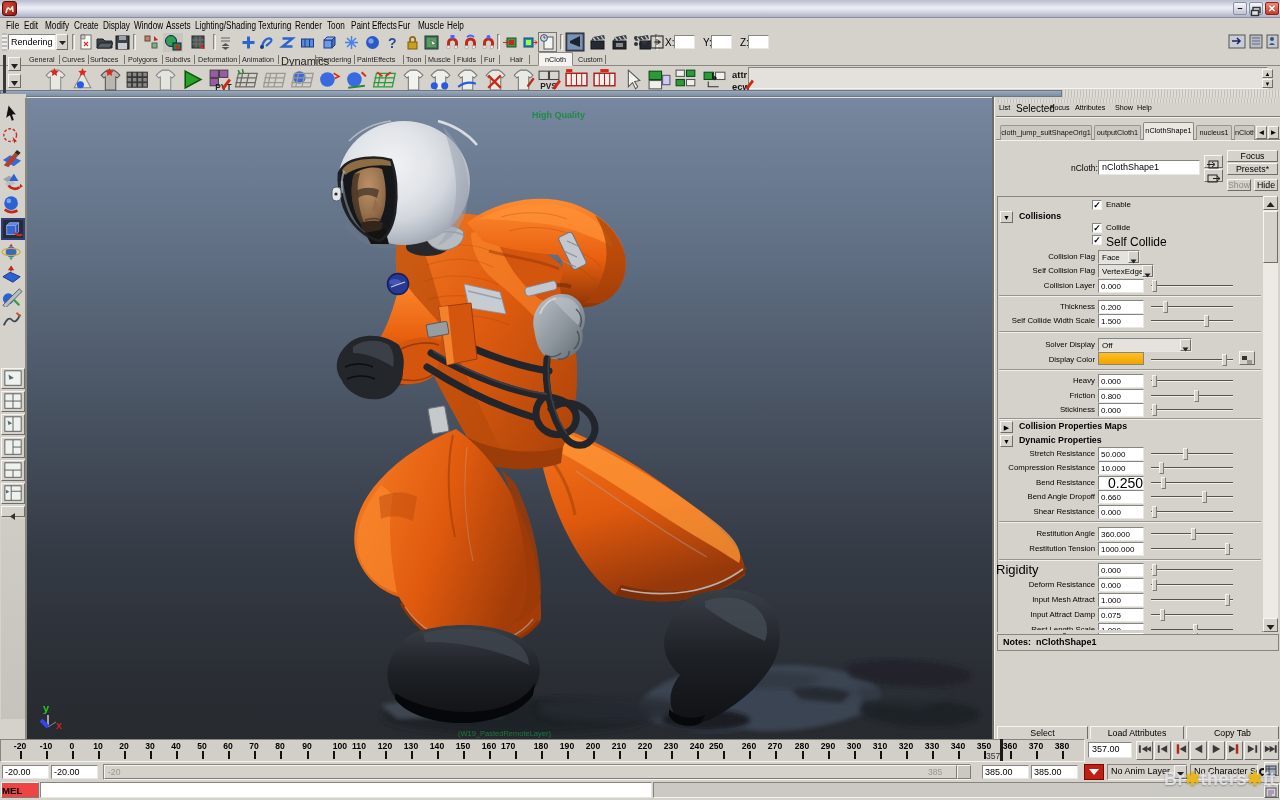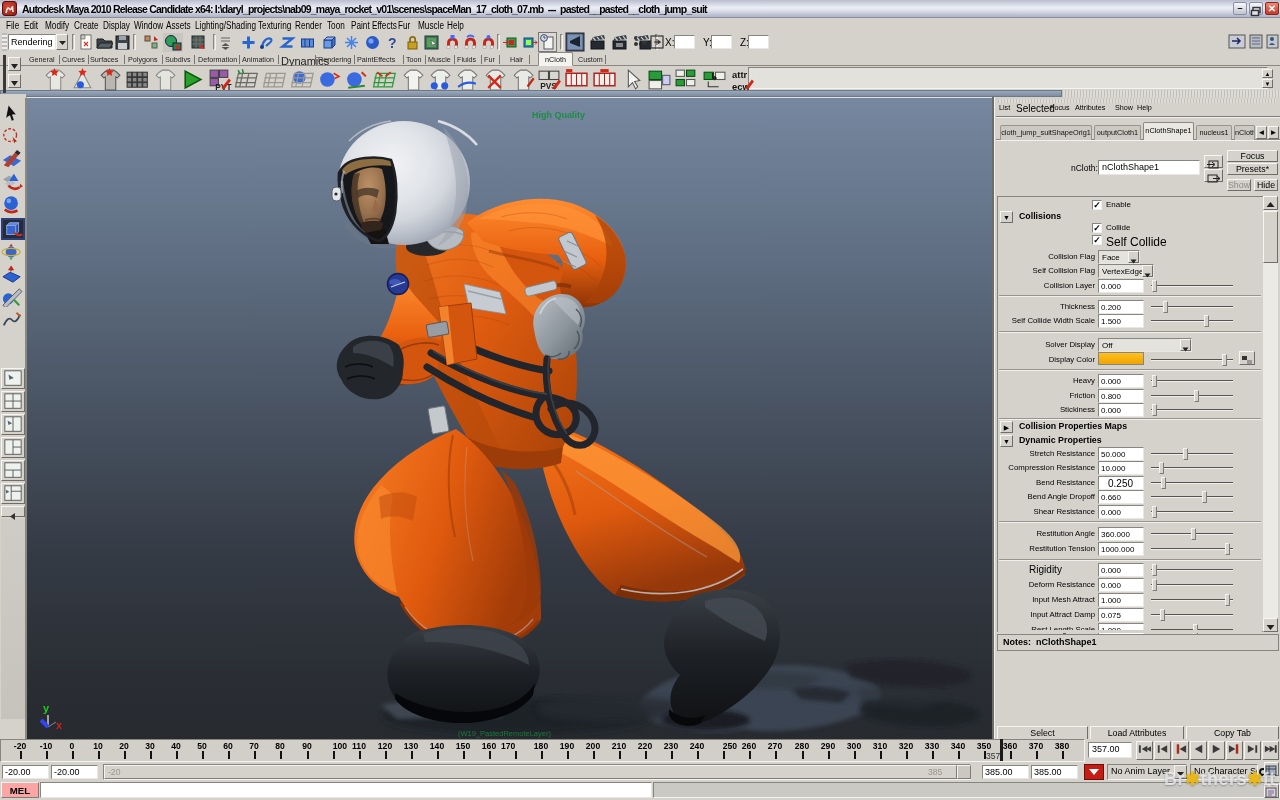--- a/index.html
+++ b/index.html
@@ -10,21 +10,20 @@
 .fld{border-top:1px solid #87857f;border-left:1px solid #87857f;border-right:1px solid #e8e7e3;border-bottom:1px solid #e8e7e3;background:#fff}
 .btn{border-top:1px solid #f6f5f2;border-left:1px solid #f6f5f2;border-right:1px solid #6f6d68;border-bottom:1px solid #6f6d68;background:#d5d2cb;text-align:center;color:#000}
 .ck{width:10px;height:10px;background:#fff;border-top:1px solid #87857f;border-left:1px solid #87857f;border-right:1px solid #eee;border-bottom:1px solid #eee;font:bold 9px "Liberation Sans";line-height:9px;text-align:center}
 .lbl{position:absolute;font-size:10px;color:#000;white-space:nowrap}
 </style></head><body>
 <div id="root">
     <div class="abs" style="left:0;top:0;width:1280px;height:18px;background:linear-gradient(#babdce 0%,#eceef6 45%,#dfe2ec 60%,#aeb2c6 100%);border-bottom:1px solid #8a8e9e">
 <div class="abs" style="left:2px;top:1px;width:15px;height:15px;background:radial-gradient(circle at 35% 35%,#d84a3a,#8a1a12);border:1px solid #5a0e0a;border-radius:3px"><svg width="13" height="13">
           <path d="M3 10 C4 5 5 4 6.5 6 C8 8 8 5 9.5 4 L10 9" fill="none" stroke="#f0e8e0" stroke-width="1.6"></path>
         </svg></div>
-<div class="abs" style="left:22px;top:3px;font:bold 10.5px 'Liberation Sans';color:#000;letter-spacing:-.8px">Autodesk Maya 2010 Release Candidate x64: I:\daryl_projects\nab09_maya_rocket_v01\scenes\spaceMan_17_cloth_07.mb &nbsp;---&nbsp; pasted__pasted__cloth_jump_suit</div>
 <div class="abs" style="left:1233px;top:2px;width:14px;height:13px;background:linear-gradient(#f8f8fc,#c2c4d2);border:1px solid #8890a4;border-radius:2px;font:bold 9px 'Liberation Sans';text-align:center;line-height:11px">–</div>
 <div class="abs" style="left:1249px;top:2px;width:14px;height:13px;background:linear-gradient(#f8f8fc,#c2c4d2);border:1px solid #8890a4;border-radius:2px"><svg width="12" height="11">
           <rect x="3" y="1.5" width="7" height="5" fill="none" stroke="#333" stroke-width="1.4"></rect>
           <rect x="1.5" y="4.5" width="7" height="5" fill="#dfe2ec" stroke="#333" stroke-width="1.4"></rect>
         </svg></div>
 <div class="abs" style="left:1265px;top:2px;width:14px;height:13px;background:linear-gradient(#f0897a,#c43a28);border:1px solid #8c2618;border-radius:2px;color:#fff;font:bold 10px 'Liberation Sans';text-align:center;line-height:12px">✕</div>
 </div>
     <div class="abs" style="left:0;top:18px;width:1280px;height:13px;background:#d5d2cb;font-size:10px;color:#000">
       <span class="abs" style="left:6px;top:2px;transform:scaleX(.82);transform-origin:0 50%">File</span>
       <span class="abs" style="left:24px;top:2px;transform:scaleX(.82);transform-origin:0 50%">Edit</span>
@@ -780,42 +779,42 @@
     <div class="lbl" style="left:1019px;top:435px;font-weight:bold;font-size:8.8px">Dynamic Properties</div>
     <div class="lbl" style="left:996px;top:449px;width:99px;text-align:right;font-size:7.8px;line-height:10px">Stretch Resistance</div>
     <div class="abs fld" style="left:1098px;top:447px;width:46px;height:14px;font-size:8px;padding:0 2px;line-height:13px">50.000</div>
     <div class="abs" style="left:1151px;top:453px;width:82px;height:2px;background:#55534e;border-bottom:1px solid #f0efeb"></div>
     <div class="abs out" style="left:1183px;top:448px;width:5px;height:12px;background:#d5d2cb"></div>
     <div class="lbl" style="left:996px;top:463px;width:99px;text-align:right;font-size:7.8px;line-height:10px">Compression Resistance</div>
     <div class="abs fld" style="left:1098px;top:461px;width:46px;height:14px;font-size:8px;padding:0 2px;line-height:13px">10.000</div>
     <div class="abs" style="left:1151px;top:467px;width:82px;height:2px;background:#55534e;border-bottom:1px solid #f0efeb"></div>
     <div class="abs out" style="left:1159px;top:462px;width:5px;height:12px;background:#d5d2cb"></div>
     <div class="lbl" style="left:996px;top:478px;width:99px;text-align:right;font-size:7.8px;line-height:10px">Bend Resistance</div>
-    <div class="abs fld" style="left:1098px;top:476px;width:46px;height:14px;font-size:10px;padding:0 9px;line-height:13px">0.250</div>
+    <div class="abs fld" style="left:1098px;top:476px;width:46px;height:14px;font-size:14px;padding:0 9px;line-height:13px">0.250</div>
     <div class="abs" style="left:1151px;top:482px;width:82px;height:2px;background:#55534e;border-bottom:1px solid #f0efeb"></div>
     <div class="abs out" style="left:1161px;top:477px;width:5px;height:12px;background:#d5d2cb"></div>
     <div class="lbl" style="left:996px;top:492px;width:99px;text-align:right;font-size:7.8px;line-height:10px">Bend Angle Dropoff</div>
     <div class="abs fld" style="left:1098px;top:490px;width:46px;height:14px;font-size:8px;padding:0 2px;line-height:13px">0.660</div>
     <div class="abs" style="left:1151px;top:496px;width:82px;height:2px;background:#55534e;border-bottom:1px solid #f0efeb"></div>
     <div class="abs out" style="left:1202px;top:491px;width:5px;height:12px;background:#d5d2cb"></div>
     <div class="lbl" style="left:996px;top:507px;width:99px;text-align:right;font-size:7.8px;line-height:10px">Shear Resistance</div>
     <div class="abs fld" style="left:1098px;top:505px;width:46px;height:14px;font-size:8px;padding:0 2px;line-height:13px">0.000</div>
     <div class="abs" style="left:1151px;top:511px;width:82px;height:2px;background:#55534e;border-bottom:1px solid #f0efeb"></div>
     <div class="abs out" style="left:1152px;top:506px;width:5px;height:12px;background:#d5d2cb"></div>
     <div class="abs" style="left:999px;top:521px;width:262px;height:2px;border-top:1px solid #96948d;border-bottom:1px solid #f0efeb"></div>
     <div class="lbl" style="left:996px;top:529px;width:99px;text-align:right;font-size:7.8px;line-height:10px">Restitution Angle</div>
     <div class="abs fld" style="left:1098px;top:527px;width:46px;height:14px;font-size:8px;padding:0 2px;line-height:13px">360.000</div>
     <div class="abs" style="left:1151px;top:533px;width:82px;height:2px;background:#55534e;border-bottom:1px solid #f0efeb"></div>
     <div class="abs out" style="left:1191px;top:528px;width:5px;height:12px;background:#d5d2cb"></div>
     <div class="lbl" style="left:996px;top:544px;width:99px;text-align:right;font-size:7.8px;line-height:10px">Restitution Tension</div>
     <div class="abs fld" style="left:1098px;top:542px;width:46px;height:14px;font-size:8px;padding:0 2px;line-height:13px">1000.000</div>
     <div class="abs" style="left:1151px;top:548px;width:82px;height:2px;background:#55534e;border-bottom:1px solid #f0efeb"></div>
     <div class="abs out" style="left:1225px;top:543px;width:5px;height:12px;background:#d5d2cb"></div>
     <div class="abs" style="left:999px;top:559px;width:262px;height:2px;border-top:1px solid #96948d;border-bottom:1px solid #f0efeb"></div>
-    <div class="lbl" style="left:996px;top:565px;width:99px;text-align:center;font-size:10px;line-height:10px">Rigidity</div>
+    <div class="lbl" style="left:996px;top:565px;width:99px;text-align:left;font-size:13px;line-height:10px">Rigidity</div>
     <div class="abs fld" style="left:1098px;top:563px;width:46px;height:14px;font-size:8px;padding:0 2px;line-height:13px">0.000</div>
     <div class="abs" style="left:1151px;top:569px;width:82px;height:2px;background:#55534e;border-bottom:1px solid #f0efeb"></div>
     <div class="abs out" style="left:1152px;top:564px;width:5px;height:12px;background:#d5d2cb"></div>
     <div class="lbl" style="left:996px;top:580px;width:99px;text-align:right;font-size:7.8px;line-height:10px">Deform Resistance</div>
     <div class="abs fld" style="left:1098px;top:578px;width:46px;height:14px;font-size:8px;padding:0 2px;line-height:13px">0.000</div>
     <div class="abs" style="left:1151px;top:584px;width:82px;height:2px;background:#55534e;border-bottom:1px solid #f0efeb"></div>
     <div class="abs out" style="left:1152px;top:579px;width:5px;height:12px;background:#d5d2cb"></div>
     <div class="lbl" style="left:996px;top:595px;width:99px;text-align:right;font-size:7.8px;line-height:10px">Input Mesh Attract</div>
     <div class="abs fld" style="left:1098px;top:593px;width:46px;height:14px;font-size:8px;padding:0 2px;line-height:13px">1.000</div>
     <div class="abs" style="left:1151px;top:599px;width:82px;height:2px;background:#55534e;border-bottom:1px solid #f0efeb"></div>
@@ -883,21 +882,21 @@
     <div class="abs" style="left:579px;top:741px;width:28px;text-align:center;font:bold 8.6px 'Liberation Sans'">200</div>
     <div class="abs" style="left:593px;top:751px;width:1.6px;height:8px;background:#111"></div>
     <div class="abs" style="left:605px;top:741px;width:28px;text-align:center;font:bold 8.6px 'Liberation Sans'">210</div>
     <div class="abs" style="left:619px;top:751px;width:1.6px;height:8px;background:#111"></div>
     <div class="abs" style="left:631px;top:741px;width:28px;text-align:center;font:bold 8.6px 'Liberation Sans'">220</div>
     <div class="abs" style="left:645px;top:751px;width:1.6px;height:8px;background:#111"></div>
     <div class="abs" style="left:657px;top:741px;width:28px;text-align:center;font:bold 8.6px 'Liberation Sans'">230</div>
     <div class="abs" style="left:671px;top:751px;width:1.6px;height:8px;background:#111"></div>
     <div class="abs" style="left:683px;top:741px;width:28px;text-align:center;font:bold 8.6px 'Liberation Sans'">240</div>
     <div class="abs" style="left:697px;top:751px;width:1.6px;height:8px;background:#111"></div>
-    <div class="abs" style="left:709px;top:741px;width:28px;text-align:right;font:bold 8.6px 'Liberation Sans'">250</div>
+    <div class="abs" style="left:709px;top:741px;width:28px;text-align:left;font:bold 8.6px 'Liberation Sans'">250</div>
     <div class="abs" style="left:723px;top:751px;width:1.6px;height:8px;background:#111"></div>
     <div class="abs" style="left:735px;top:741px;width:28px;text-align:center;font:bold 8.6px 'Liberation Sans'">260</div>
     <div class="abs" style="left:749px;top:751px;width:1.6px;height:8px;background:#111"></div>
     <div class="abs" style="left:761px;top:741px;width:28px;text-align:center;font:bold 8.6px 'Liberation Sans'">270</div>
     <div class="abs" style="left:775px;top:751px;width:1.6px;height:8px;background:#111"></div>
     <div class="abs" style="left:788px;top:741px;width:28px;text-align:center;font:bold 8.6px 'Liberation Sans'">280</div>
     <div class="abs" style="left:802px;top:751px;width:1.6px;height:8px;background:#111"></div>
     <div class="abs" style="left:814px;top:741px;width:28px;text-align:center;font:bold 8.6px 'Liberation Sans'">290</div>
     <div class="abs" style="left:828px;top:751px;width:1.6px;height:8px;background:#111"></div>
     <div class="abs" style="left:840px;top:741px;width:28px;text-align:center;font:bold 8.6px 'Liberation Sans'">300</div>
@@ -973,20 +972,20 @@
     <div class="abs in" style="left:1190px;top:764px;width:68px;height:16px;background:#d5d2cb;font-size:9px;padding:1px 3px;overflow:hidden;white-space:nowrap">No Character Set</div>
     <div class="abs" style="left:1258px;top:765px;width:16px;height:14px"><svg width="16" height="14">
         <circle cx="5" cy="7" r="3" fill="none" stroke="#111" stroke-width="2"></circle>
         <path d="M8 7 h6 M12 7 v3" stroke="#111" stroke-width="2"></path>
       </svg></div>
     <div class="abs btn" style="left:1264px;top:762px;width:15px;height:14px"><svg width="13" height="12">
         <rect x="1" y="1" width="10" height="9" fill="#aab" stroke="#345"></rect>
         <path d="M1 4 h10 M4 1 v9" stroke="#345"></path>
       </svg></div>
     <div class="abs" style="left:0;top:782px;width:1280px;height:18px;background:#d5d2cb"></div>
-    <div class="abs out" style="left:1px;top:782px;width:38px;height:16px;font:bold 9.6px 'Liberation Sans';text-align:center;line-height:15px;background:#fca5a5">MEL</div>
+    <div class="abs out" style="left:1px;top:782px;width:38px;height:16px;font:bold 9.6px 'Liberation Sans';line-height:15px;background:#ef4444">MEL</div>
     <div class="abs fld" style="left:40px;top:782px;width:612px;height:16px"></div>
     <div class="abs in" style="left:653px;top:782px;width:627px;height:16px;background:#cbc9c3"></div>
     <div class="abs btn" style="left:1264px;top:784px;width:15px;height:14px"><svg width="13" height="12">
         <rect x="1" y="1" width="10" height="9" fill="#dcd" stroke="#555"></rect>
         <path d="M3 4 h6 M3 6 h6 M3 8 h4" stroke="#557" stroke-width=".8"></path>
       </svg></div>
     <div class="abs" style="left:1164px;top:768px;font:bold 18px 'Liberation Sans';color:rgba(252,253,255,.68);letter-spacing:.5px;text-shadow:0 1px 2px rgba(70,70,90,.45)">Br<span style="color:#e8b818">✱</span>thers<span style="color:#e8b818">✱</span>ft</div>
   </div>
 </body></html>

